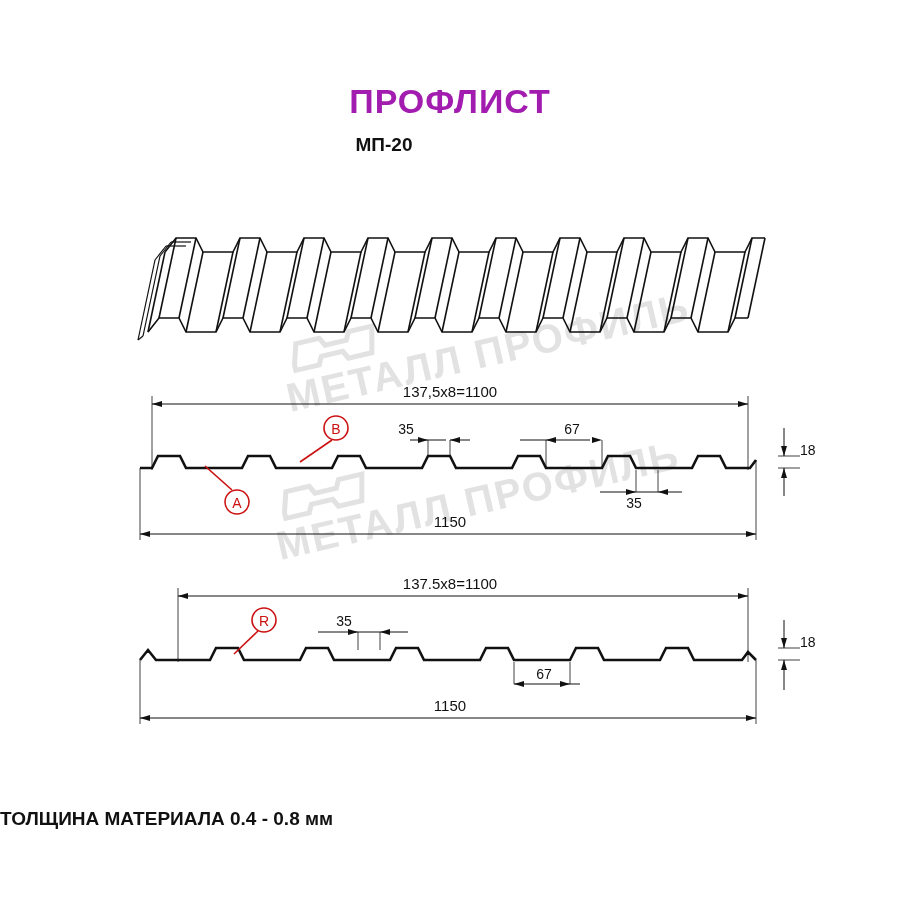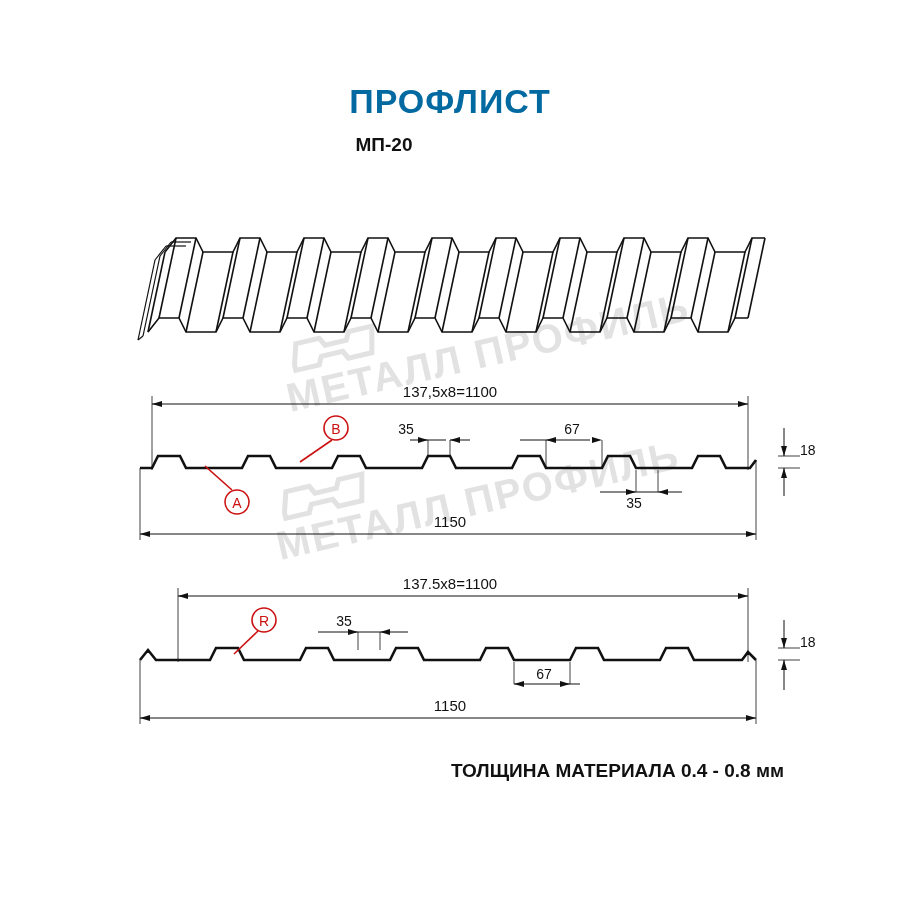--- a/index.html
+++ b/index.html
@@ -18,38 +18,38 @@
   }
   .title {
     position: absolute;
     top: 82px;
     left: 0;
     width: 900px;
     text-align: center;
     font-size: 34px;
     font-weight: bold;
     letter-spacing: 1px;
-    color: #0369a1;
+    color: #a21caf;
   }
   .subtitle {
     position: absolute;
     top: 134px;
     left: 0;
     width: 768px;
     text-align: center;
     font-size: 19px;
     font-weight: bold;
     color: #111111;
   }
   .footer {
     position: absolute;
-    top: 760px;
+    top: 808px;
     left: 0;
     width: 784px;
-    text-align: right;
+    text-align: left;
     font-size: 19px;
     font-weight: bold;
     color: #111111;
   }
   svg.layer {
     position: absolute;
     top: 0;
     left: 0;
     width: 900px;
     height: 900px;

